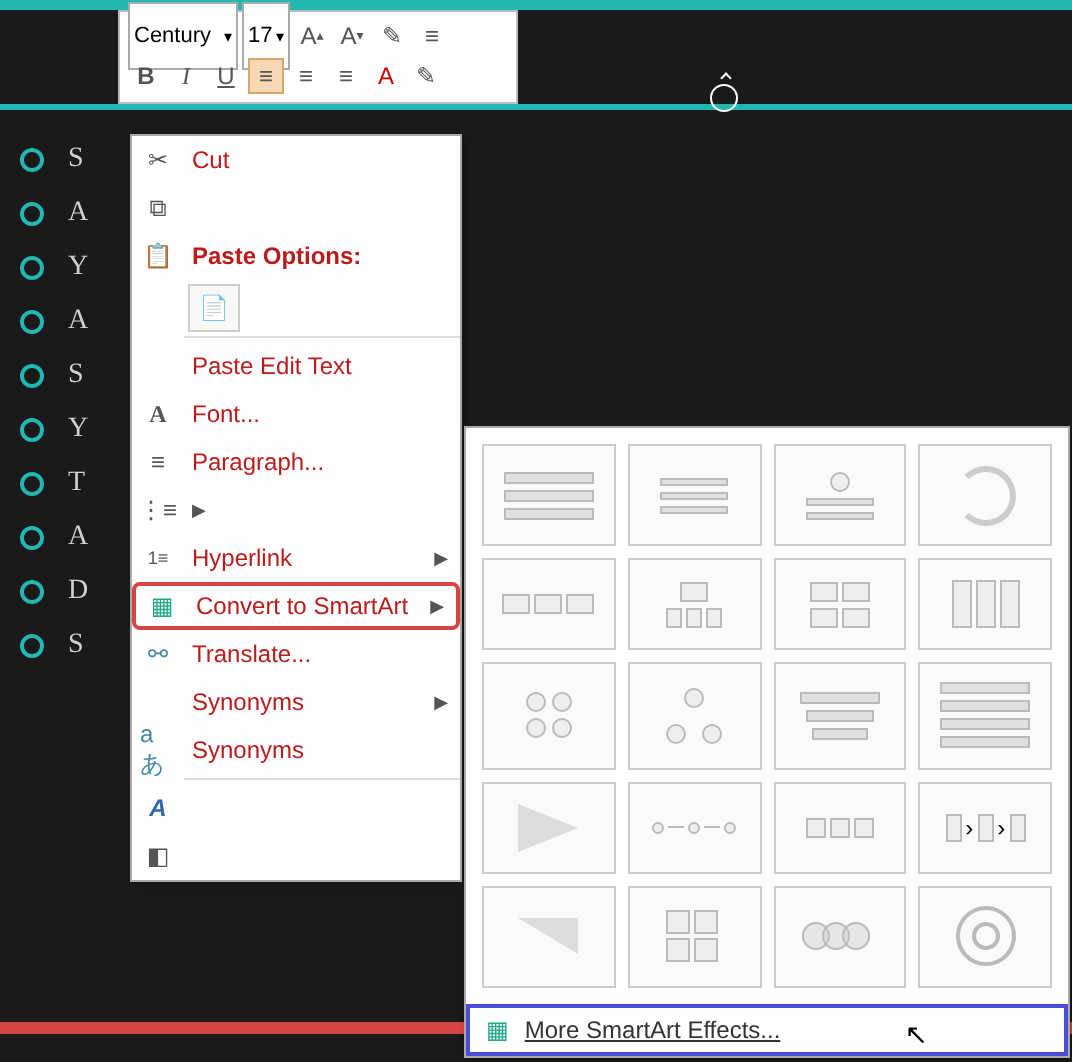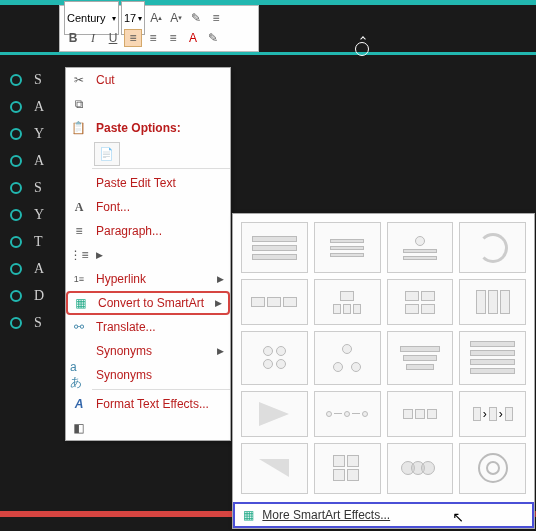--- a/index.html
+++ b/index.html
@@ -242,21 +242,20 @@
     <span class="menu-label">Synonyms</span>
     <span class="menu-arrow">▶</span>
   </div>
   <div class="menu-item">
     <span class="menu-icon" style="color:#48a">aあ</span>
     <span class="menu-label">Synonyms</span>
   </div>
   <div class="menu-sep"></div>
   <div class="menu-item">
     <span class="menu-icon" style="color:#36a;font-weight:bold;font-style:italic">A</span>
-    <span class="menu-label">Format Text Effects...</span>
   </div>
   <div class="menu-item">
     <span class="menu-icon">◧</span>
   </div>
 </div>
 
 <div class="smartart-flyout">
   <div class="smartart-grid">
     <div class="sa-thumb">
         <div class="sa-bar"></div>

